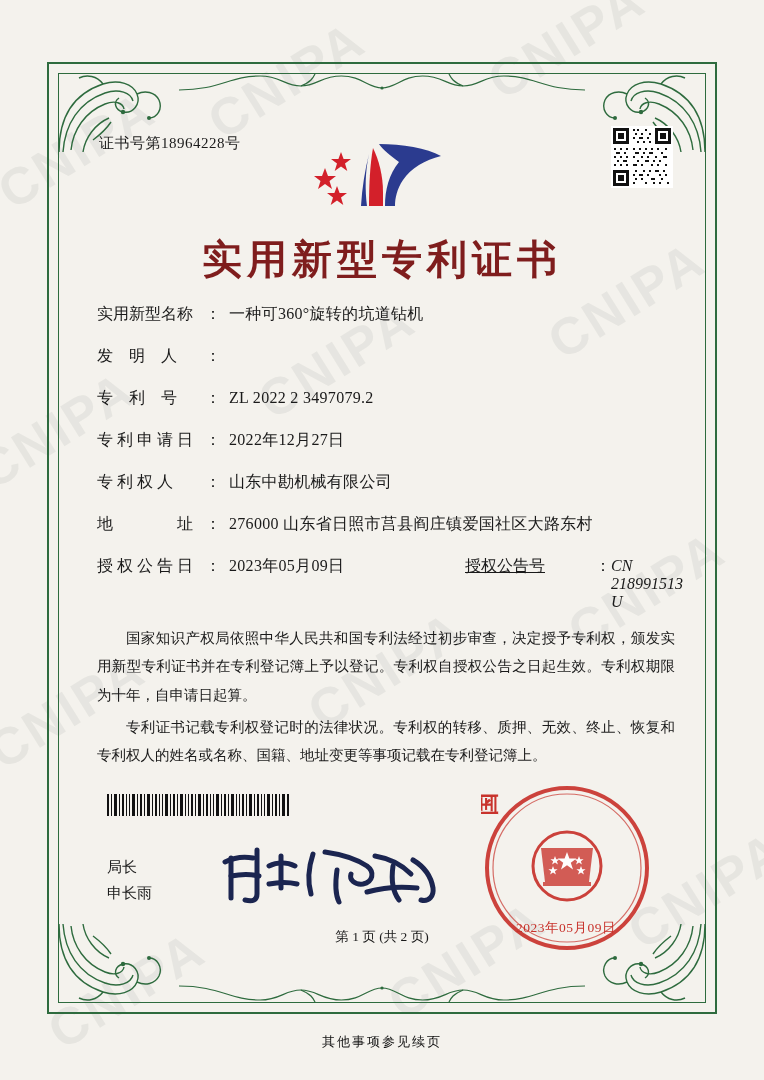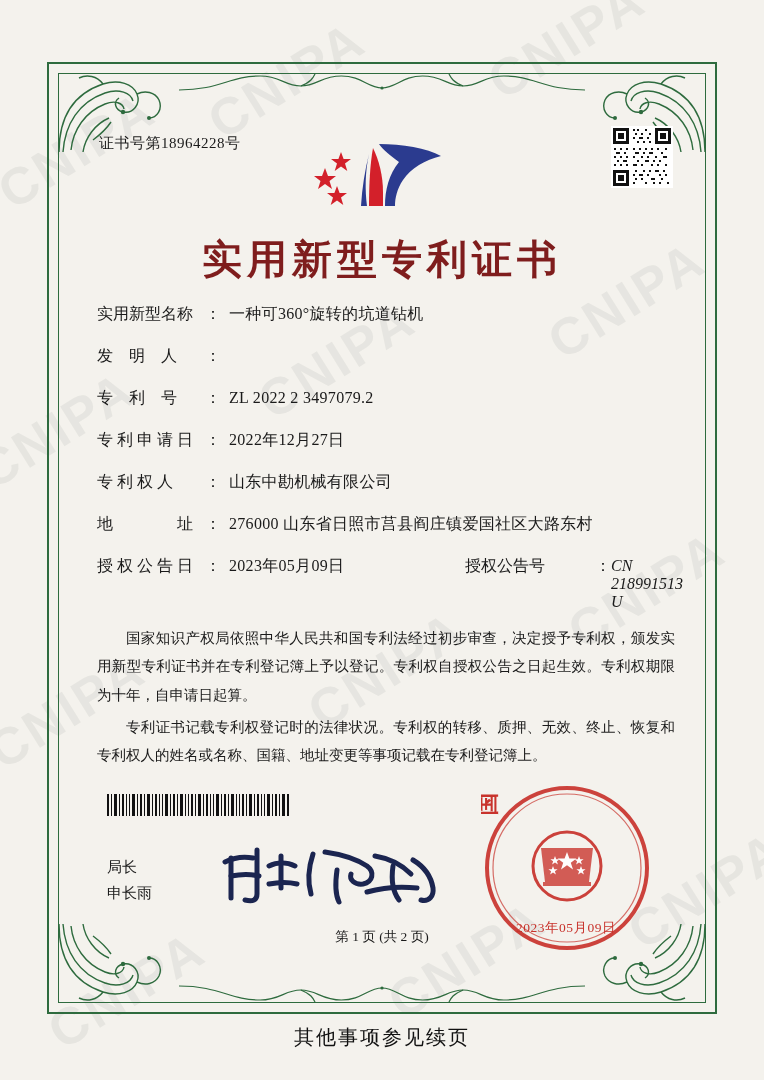--- a/index.html
+++ b/index.html
@@ -146,20 +146,21 @@
   }
   .field-value {
     flex: 1;
     letter-spacing: 0.3px;
     margin-left: 8px;
   }
   .field-row.dual .field-value { flex: none; width: 236px; }
   .field-label2 {
     width: 130px;
     flex: none;
+    text-decoration: underline;
   }
   .field-value2 { flex: 1; font-style: italic; }
 
   .paras {
     position: absolute;
     left: 48px;
     right: 40px;
     top: 560px;
     font-size: 14.5px;
     line-height: 1.95;
@@ -223,21 +224,21 @@
     text-align: center;
     font-size: 13.5px;
     margin-top: 44px;
   }
 
   .footer-note {
     position: absolute;
     left: 0; right: 0;
     bottom: 20px;
     text-align: center;
-    font-size: 20px;
+    font-size: 13px;
     letter-spacing: 2px;
     color: #111;
   }
 </style>
 </head>
 <body>
 
 <div class="watermarks">
   <div class="wm" style="left:-10px; top:120px; font-size:52px;">CNIPA</div>
   <div class="wm" style="left:200px; top:50px;  font-size:52px;">CNIPA</div>

